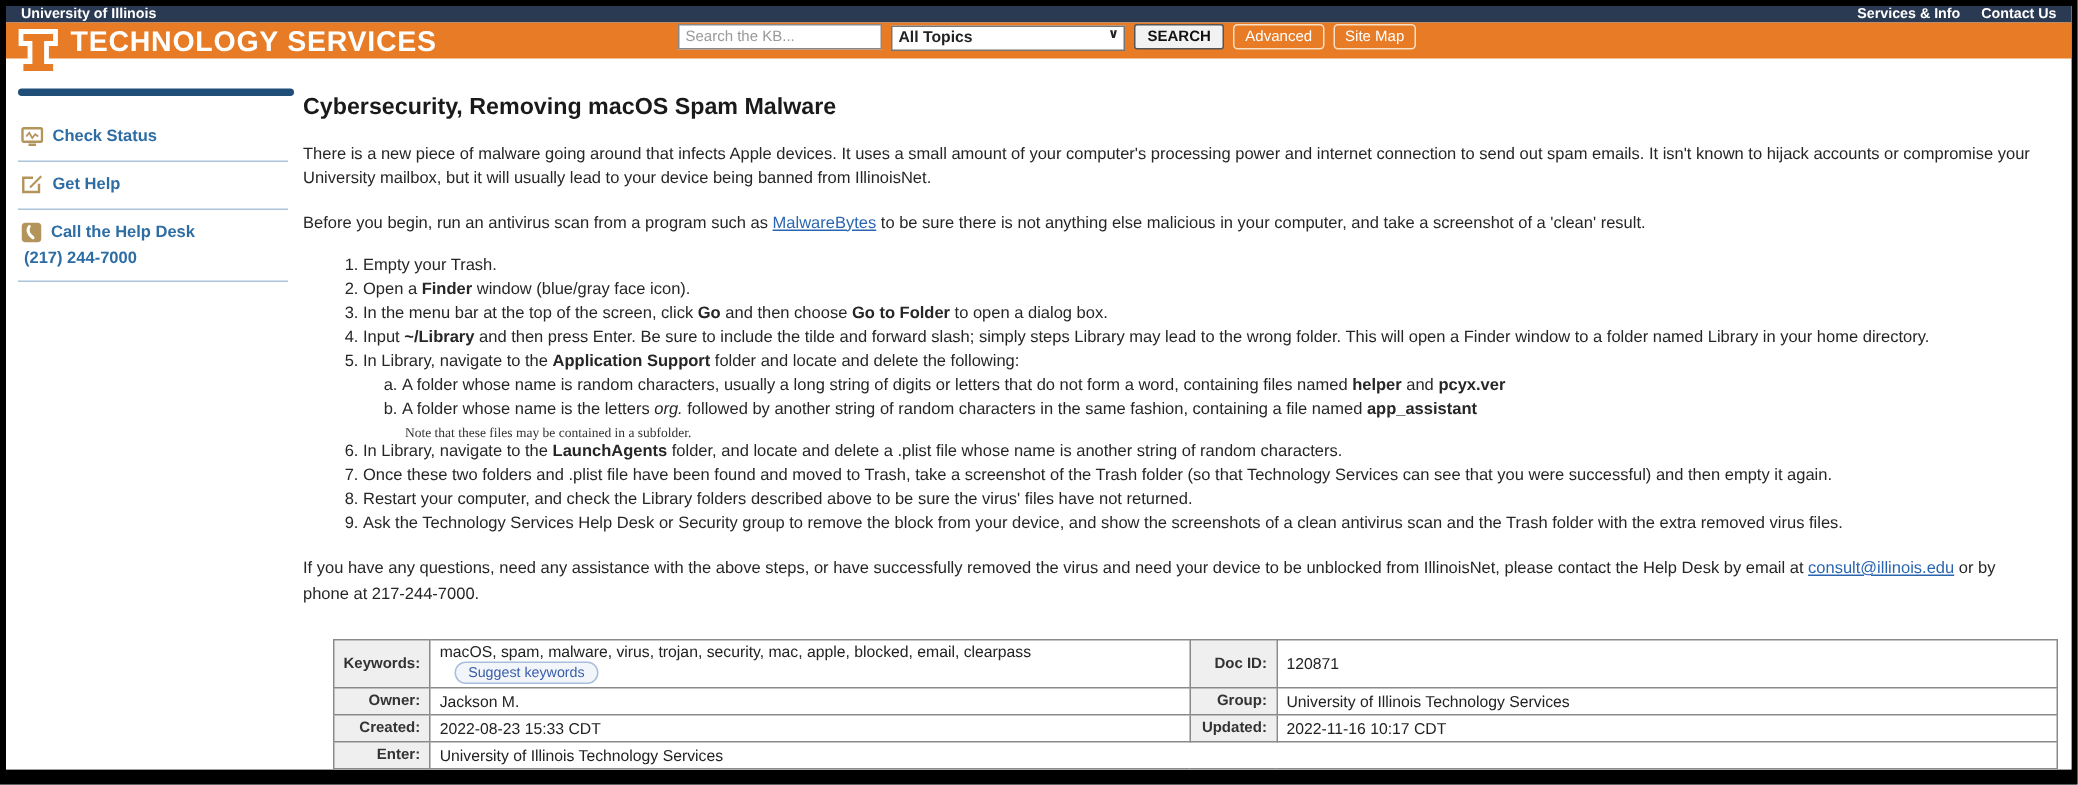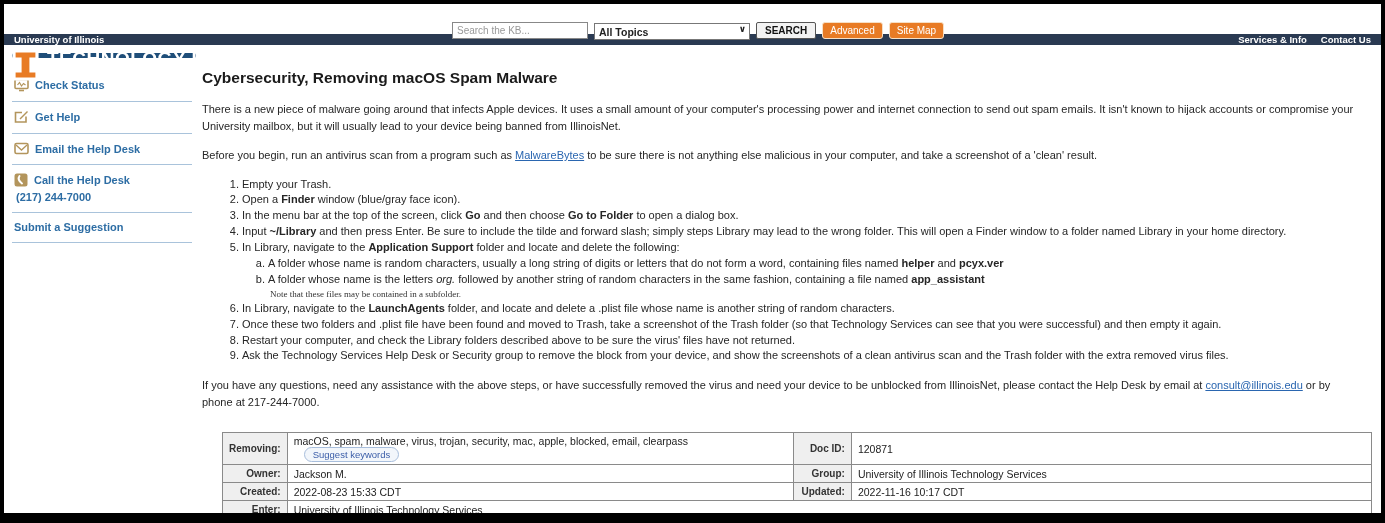--- a/index.html
+++ b/index.html
@@ -2,42 +2,42 @@
 <html><head>
 <meta charset="utf-8">
 <style>
   * { margin:0; padding:0; box-sizing:border-box; }
   html,body { width:1385px; height:523px; }
   body { font-family:"Liberation Sans","DejaVu Sans",sans-serif; background:#000; }
   .frame { position:relative; width:1385px; height:523px; background:#000; }
   .page { position:absolute; left:4px; top:4px; width:1377px; height:509px; background:#fff; overflow:hidden; display:flex; flex-direction:column; }
 
   
-  .topbar { height:18px; background:#2A3A52; color:#fff; display:flex; align-items:center; padding:0 10px; font-size:9.5px;margin-top:30px; }
+  .topbar { height:18px; background:#2A3A52; color:#fff; display:flex; align-items:center; padding:0 10px; font-size:9.5px; }
   .topbar .brand { font-weight:bold; }
   .topbar .toplinks { margin-left:auto; display:flex; gap:14px; }
   .topbar .toplinks a { color:#fff; text-decoration:none; font-weight:bold; }
 
   
   .orange-header { position:relative; height:40px; background:#E87B25; color:#fff; }
   .logo-zone { position:absolute; left:8px; top:4px; display:flex; align-items:flex-start; gap:8px; }
   .logo-text .t1 { font-size:19px; font-weight:bold; letter-spacing:0.5px; line-height:20px; }
   .logo-text .t2 { font-size:8.5px; letter-spacing:1.5px; line-height:10px; }
   .search-zone { position:absolute; left:448px; bottom:5px; display:flex; align-items:center; gap:6px; }
   .kb-input { width:136px; height:17px; border:1px solid #888; font-size:10px; padding:0 4px; color:#333; background:#fff; }
   .kb-input::placeholder { color:#999; }
   .select-wrap { position:relative; }
   .select-wrap select { appearance:none; -webkit-appearance:none; width:156px; height:17px; border:1px solid #777; background:#fff; font-size:10.5px; font-weight:bold; color:#222; padding:0 16px 0 4px; border-radius:0; }
   .select-wrap::after { content:"\2228"; position:absolute; right:4px; top:2px; font-size:9px; color:#222; pointer-events:none; font-weight:bold; }
   .btn-search { height:17px; background:#F2F2F2; border:1px solid #555; font-size:10px; font-weight:bold; color:#111; padding:0 8px; border-radius:2px; }
   .btn-orange { height:17px; background:#E87B25; border:1.5px solid #F7DFC4; font-size:10px; color:#fff; padding:0 7px; border-radius:3px; }
 
   
   .content-row { flex:1; display:flex; background:#fff; }
-  .sidebar { width:192px; flex:0 0 192px; padding:8px 0 0 8px; }
+  .sidebar { width:192px; flex:0 0 192px; padding:20px 0 0 8px; }
   .side-pill { width:184px; height:5px; background:#1F4E79; border-radius:3px; margin-bottom:12px; }
   .side-item { padding:8px 0 9px 2px; border-bottom:1px solid #A9C3DB; width:180px; }
   .side-link { display:flex; align-items:center; gap:6px; color:#2D6DA4; font-weight:bold; font-size:11px; text-decoration:none; }
   .side-sub { color:#2D6DA4; font-weight:bold; font-size:11px; margin:4px 0 0 2px; }
   .gold-icon { flex:0 0 auto; display:inline-flex; }
 
   .main { flex:1; padding:24px 14px 0 6px; color:#262626; }
   .doc-title { font-size:15.5px; font-weight:bold; color:#1a1a1a; margin-bottom:14px; }
   .para { font-size:11px; line-height:1.5; margin-bottom:13px; max-width:1160px; }
   .para a, .text-link { color:#2A66B0; text-decoration:underline; }
@@ -71,21 +71,21 @@
     </div>
 
     <div class="orange-header">
       <div class="logo-zone">
         <span class="gold-icon">
           <svg width="27" height="32" viewBox="0 0 27 32">
             <path d="M2 2 h23 v8 h-6 v12 h6 v8 H2 v-8 h6 V10 H2 Z" fill="#E87B25" stroke="#ffffff" stroke-width="3.2"></path>
           </svg>
         </span>
         <span class="logo-text">
-          <div class="t1">TECHNOLOGY ILLINOIS</div>
+          <div class="t1">TECHNOLOGY SERVICES</div>
           <div class="t2">AT ILLINOIS</div>
         </span>
       </div>
       <div class="search-zone">
         <input class="kb-input" type="text" placeholder="Search the KB..." style="">
         <span class="select-wrap">
           <select>
             <option>All Topics</option>
           </select>
         </span>
@@ -118,50 +118,34 @@
             <span class="gold-icon">
               <svg width="15" height="14" viewBox="0 0 15 14">
                   <path d="M12 6.5 V12 H1.5 V2.5 H8" fill="none" stroke="#B3955C" stroke-width="1.6"></path>
                   <path d="M5.5 8.5 L13 1 L14 2 L6.5 9.5 Z" fill="#B3955C"></path>
                 </svg>
             </span>
             <span>Get Help</span>
           </a>
         </div>
 
-        <div class="side-item">
-          <a href="#" class="side-link">
-            <span class="gold-icon">
-              <svg width="15" height="13" viewBox="0 0 15 13">
-                  <rect x="1" y="1.5" width="13" height="10" rx="1.5" fill="none" stroke="#B3955C" stroke-width="1.6"></rect>
-                  <polyline points="2,3 7.5,8 13,3" fill="none" stroke="#B3955C" stroke-width="1.3"></polyline>
-                </svg>
-            </span>
-            <span>Email the Help Desk</span>
-          </a>
-        </div>
 
         <div class="side-item">
           <a href="#" class="side-link">
             <span class="gold-icon">
               <svg width="14" height="14" viewBox="0 0 14 14">
                   <rect x="0.5" y="0.5" width="13" height="13" rx="2.5" fill="#B3955C"></rect>
                   <path d="M5.5 3 q-2.5 3.5 2.5 7.5" fill="none" stroke="#ffffff" stroke-width="2" stroke-linecap="round"></path>
                 </svg>
             </span>
             <span>Call the Help Desk</span>
           </a>
           <div class="side-sub">(217) 244-7000</div>
         </div>
 
-        <div class="side-item">
-          <a href="#" class="side-link">
-            <span>Submit a Suggestion</span>
-          </a>
-        </div>
       </div>
 
       <div class="main">
         <div class="doc-title">Cybersecurity, Removing macOS Spam Malware</div>
 
         <p class="para">There is a new piece of malware going around that infects Apple devices. It uses a small amount of your computer's processing power and internet connection to send out spam emails. It isn't known to hijack accounts or compromise your University mailbox, but it will usually lead to your device being banned from IllinoisNet.</p>
 
         <p class="para"><span>Before you begin, run an antivirus scan from a program such as </span><a href="#" class="text-link">MalwareBytes</a><span> to be sure there is not anything else malicious in your computer, and take a screenshot of a 'clean' result.</span></p>
 
 
@@ -184,21 +168,21 @@
 
         <table class="meta-table">
           <colgroup>
               <col style="width:62px">
               <col style="width:508px">
               <col style="width:58px">
               <col style="width:522px">
             </colgroup>
           <tbody>
               <tr>
-            <td class="lbl">Removing:</td>
+            <td class="lbl">Keywords:</td>
             <td class="val kw-row"><span>macOS, spam, malware, virus, trojan, security, mac, apple, blocked, email, clearpass</span><a href="#" class="pill">Suggest keywords</a></td>
             <td class="lbl">Doc ID:</td>
             <td class="val">120871</td>
           </tr>
           <tr>
             <td class="lbl">Owner:</td>
             <td class="val">Jackson M.</td>
             <td class="lbl">Group:</td>
             <td class="val">University of Illinois Technology Services</td>
           </tr>

